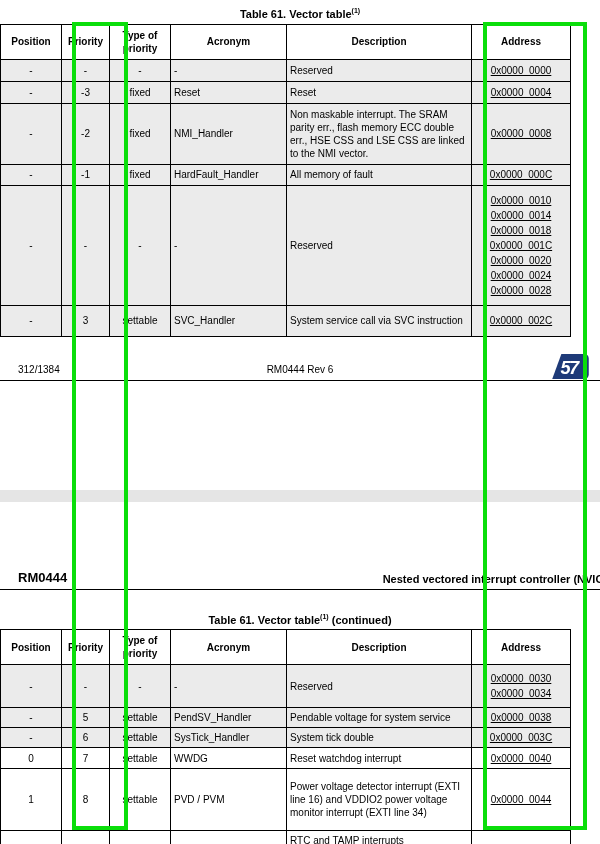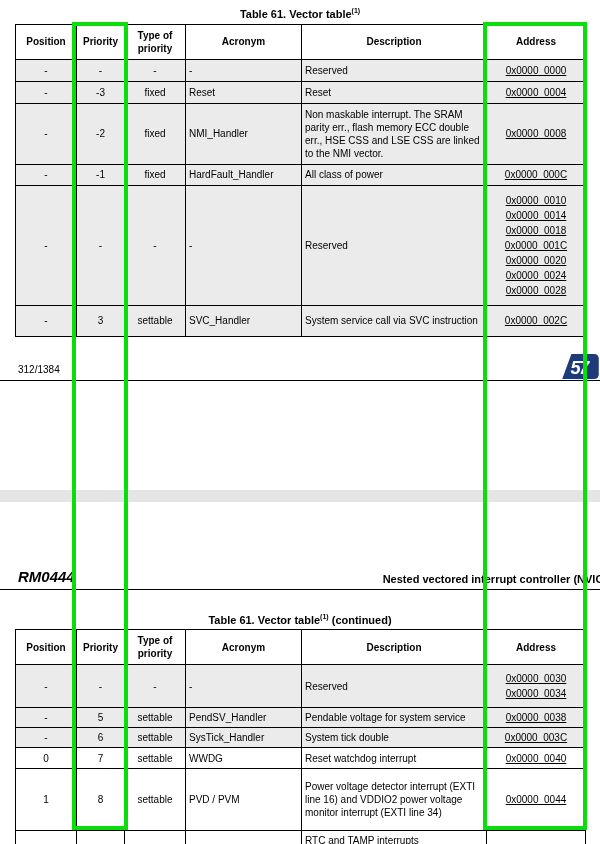--- a/index.html
+++ b/index.html
@@ -11,21 +11,21 @@
   }
 
   .page-title {
     text-align:center; font-weight:bold; font-size:11px;
     margin:4px 0 3px 0; line-height:13px;
   }
   .page-title sup { font-size:7px; }
 
   table.vector-table {
     border-collapse:collapse; table-layout:fixed;
-    width:570px; margin-left:15px;
+    width:570px; 
   }
   .vector-table th, .vector-table td {
     border:1px solid #000; font-size:10px; line-height:13px;
     padding:1px 3px; overflow:hidden;
   }
   .vector-table th {
     font-weight:bold; text-align:center; background:#fff;
     height:35px; vertical-align:middle;
   }
   .vector-table td { vertical-align:middle; }
@@ -33,31 +33,31 @@
   td.addr { text-align:center; white-space:pre-line; line-height:15px;text-decoration:underline; }
   td.desc, td.acr { text-align:left; }
   tr.shaded td { background:#ebebeb; }
 
   .p1-footer {
     position:relative; width:600px; height:44px;
     border-bottom:1px solid #000;
   }
   .p1-footer .pagenum { position:absolute; left:18px; bottom:5px; font-size:10px; }
   .p1-footer .rev     { position:absolute; left:0; right:0; bottom:5px; text-align:center; font-size:10px; }
-  .p1-footer .logo    { position:absolute; right:1px; bottom:1px; width:37px; height:25px; }
+  .p1-footer .logo    { position:absolute; right:11px; bottom:1px; width:37px; height:25px; }
 
   .gap-a { height:109px; }
   .page-break-band { height:12px; background:#e5e5e5; width:600px; }
   .gap-b { height:65px; }
 
   .p2-header {
     position:relative; width:600px; height:23px;
     border-bottom:1px solid #000; overflow:hidden;
   }
-  .p2-header .hl { position:absolute; left:18px; bottom:4px; font-weight:bold; font-size:15px;font-style:italic; }
+  .p2-header .hl { position:absolute; left:18px; bottom:4px; font-weight:bold; font-size:13px; }
   .p2-header .hr { position:absolute; right:-7px; bottom:4px; font-weight:bold; font-size:11px; white-space:nowrap; }
 
   .p2-title { margin-top:20px; margin-bottom:3px; }
 
   .hl-box {
     position:absolute; top:22px; height:808px;
     border:4px solid #0ade0a; pointer-events:none; z-index:10;
   }
   .hl-box.priority { left:72px; width:56px; }
   .hl-box.address  { left:483px; width:104px; }
@@ -109,21 +109,21 @@
       <td class="c">fixed</td>
       <td class="acr">NMI_Handler</td>
       <td class="desc">Non maskable interrupt. The SRAM parity err., flash memory ECC double err., HSE CSS and LSE CSS are linked to the NMI vector.</td>
       <td class="addr">0x0000_0008</td>
     </tr>
     <tr class="shaded" style="height:21px">
       <td class="c">-</td>
       <td class="c">-1</td>
       <td class="c">fixed</td>
       <td class="acr">HardFault_Handler</td>
-      <td class="desc">All class of power</td>
+      <td class="desc">All memory of fault</td>
       <td class="addr">0x0000_000C</td>
     </tr>
     <tr class="shaded" style="height:120px">
       <td class="c">-</td>
       <td class="c">-</td>
       <td class="c">-</td>
       <td class="acr">-</td>
       <td class="desc">Reserved</td>
       <td class="addr">0x0000_0010
 0x0000_0014
@@ -139,20 +139,21 @@
       <td class="c">settable</td>
       <td class="acr">SVC_Handler</td>
       <td class="desc">System service call via SVC instruction</td>
       <td class="addr">0x0000_002C</td>
     </tr>
   </tbody>
 </table>
 
 <div class="p1-footer">
   <span class="pagenum">312/1384</span>
+  <span class="rev">RM0444 Rev 6</span>
   <span class="logo">
     <svg width="37" height="25" viewBox="0 0 76 52" xmlns="http://www.w3.org/2000/svg">
       <path d="M19 0 H66 Q76 0 76 10 V42 Q76 52 66 52 H0 Z" fill="#1e3a78"></path>
       <text x="17" y="41" font-family="Liberation Sans, sans-serif" font-size="38" font-weight="bold" font-style="italic" fill="#ffffff" letter-spacing="-3">57</text>
     </svg>
   </span>
 </div>
 
 <div class="gap-a"></div>
 <div class="page-break-band"></div>

